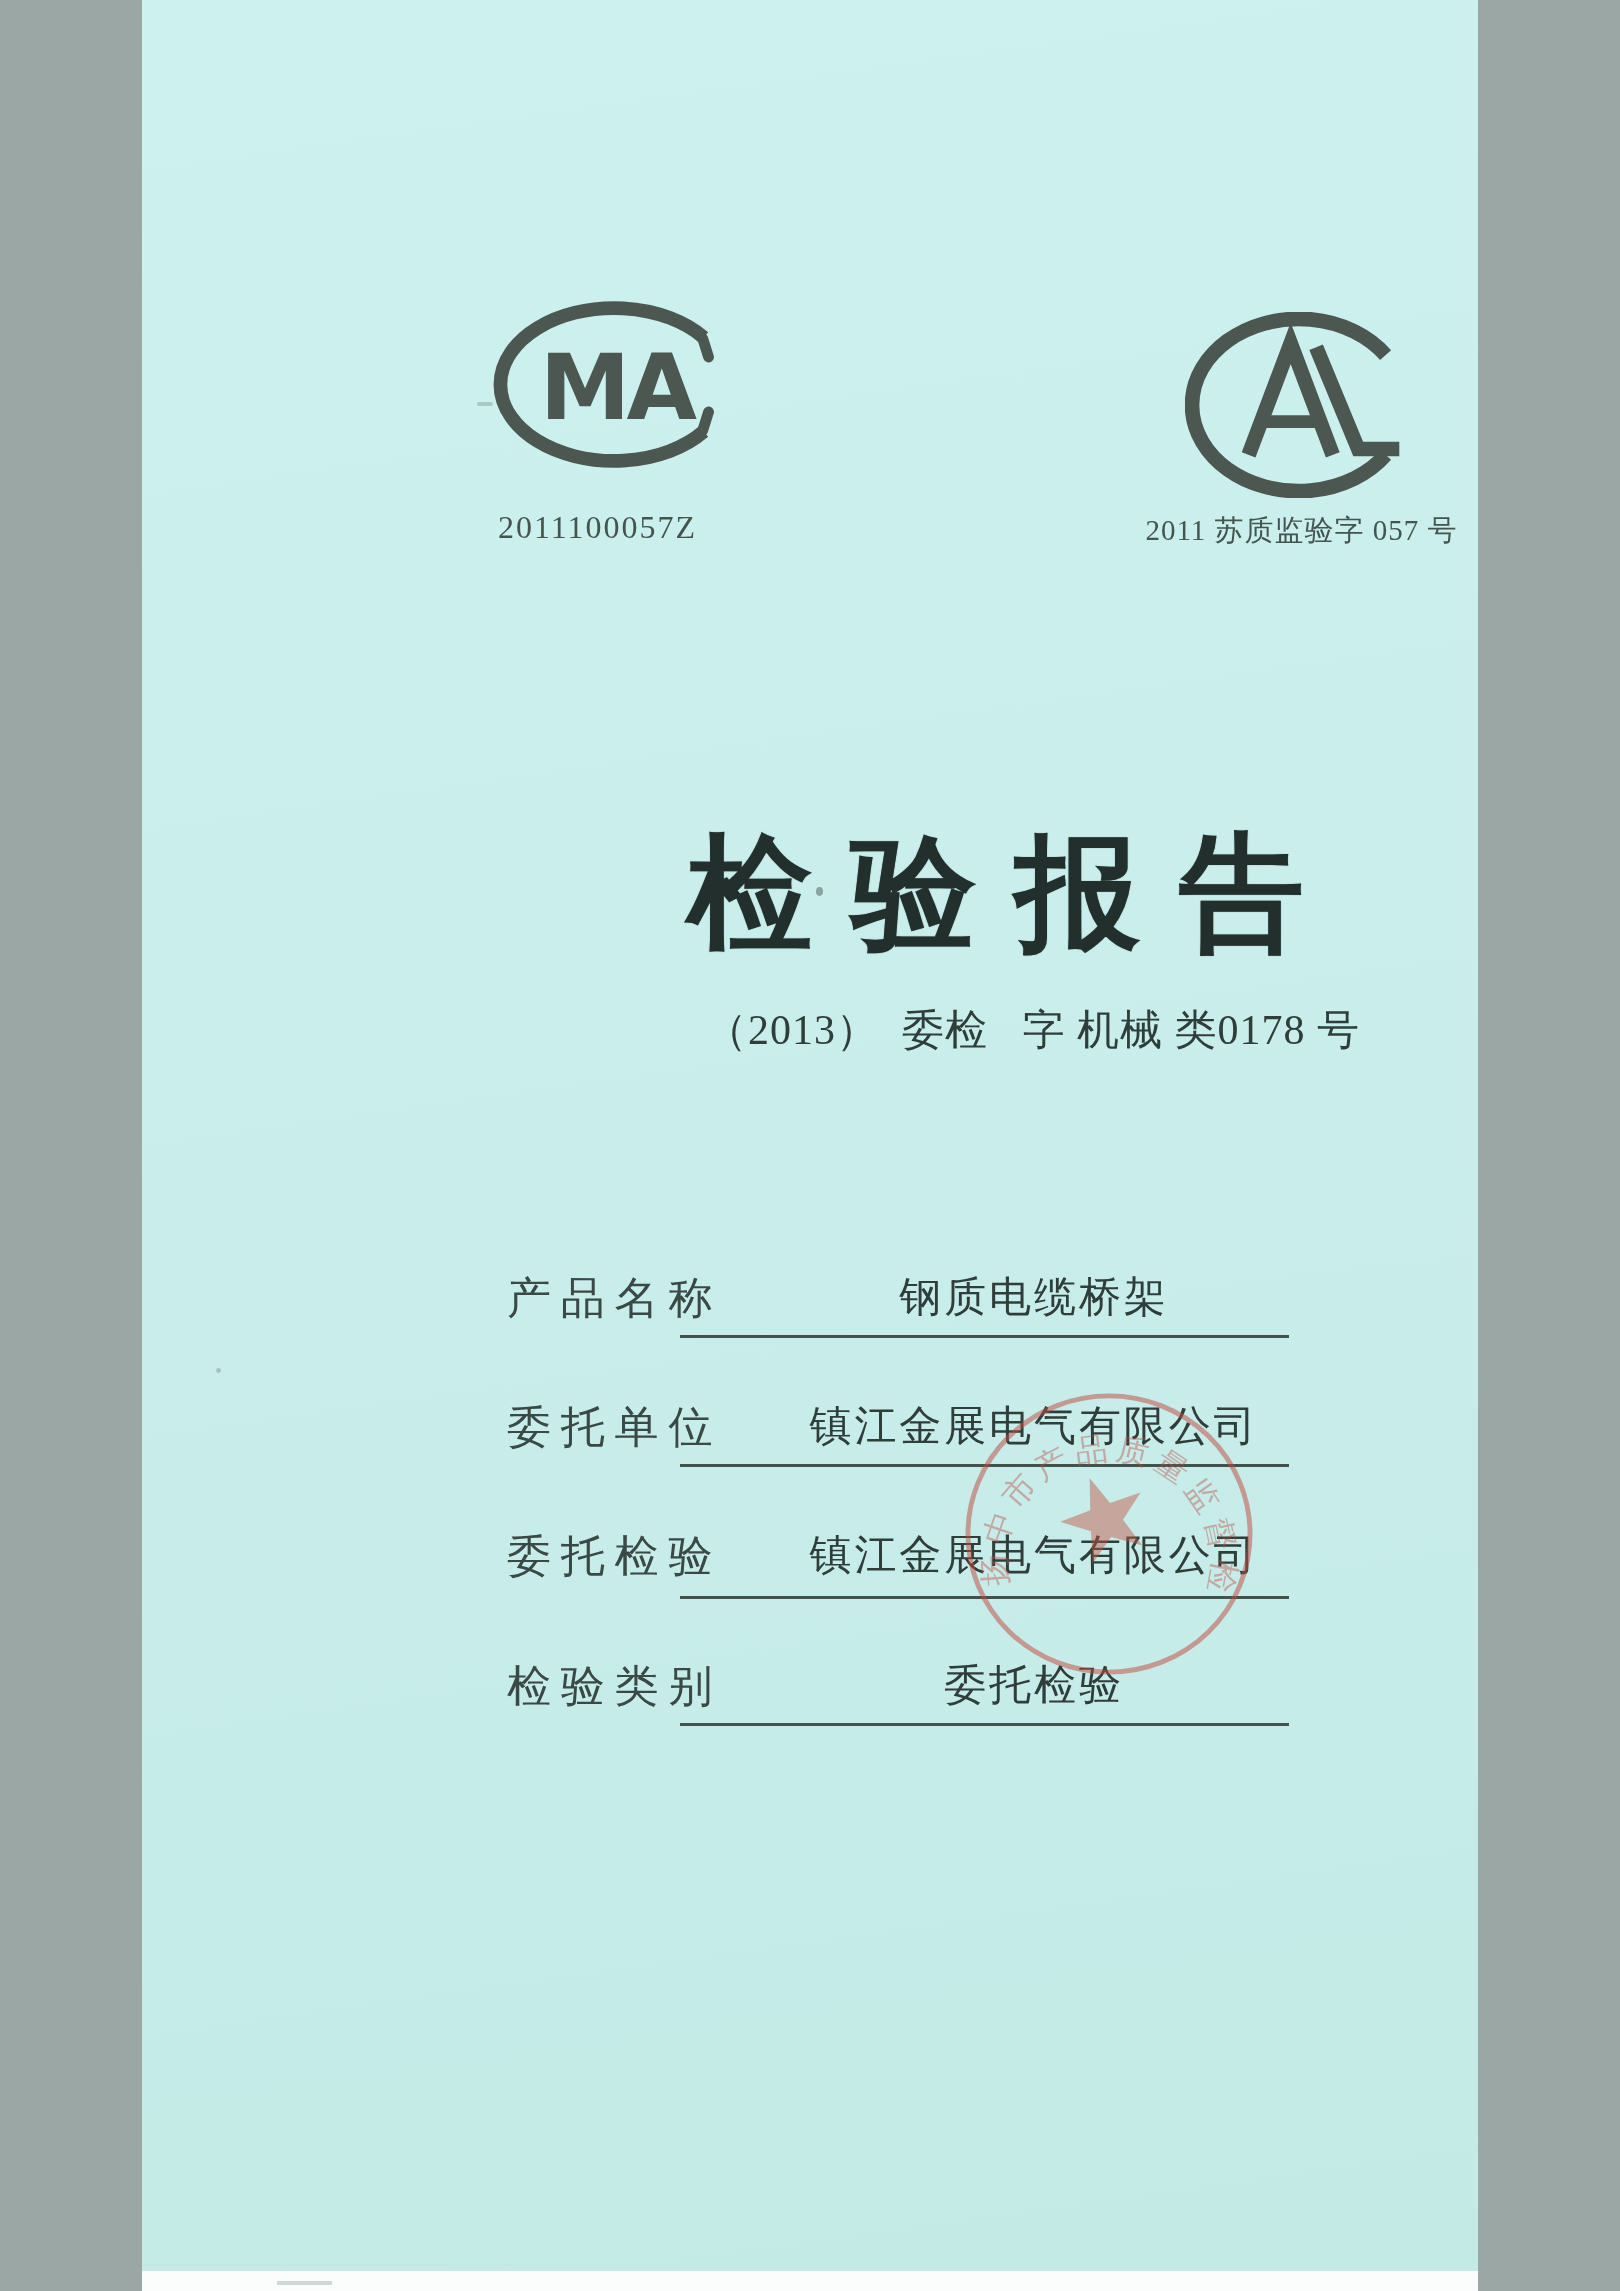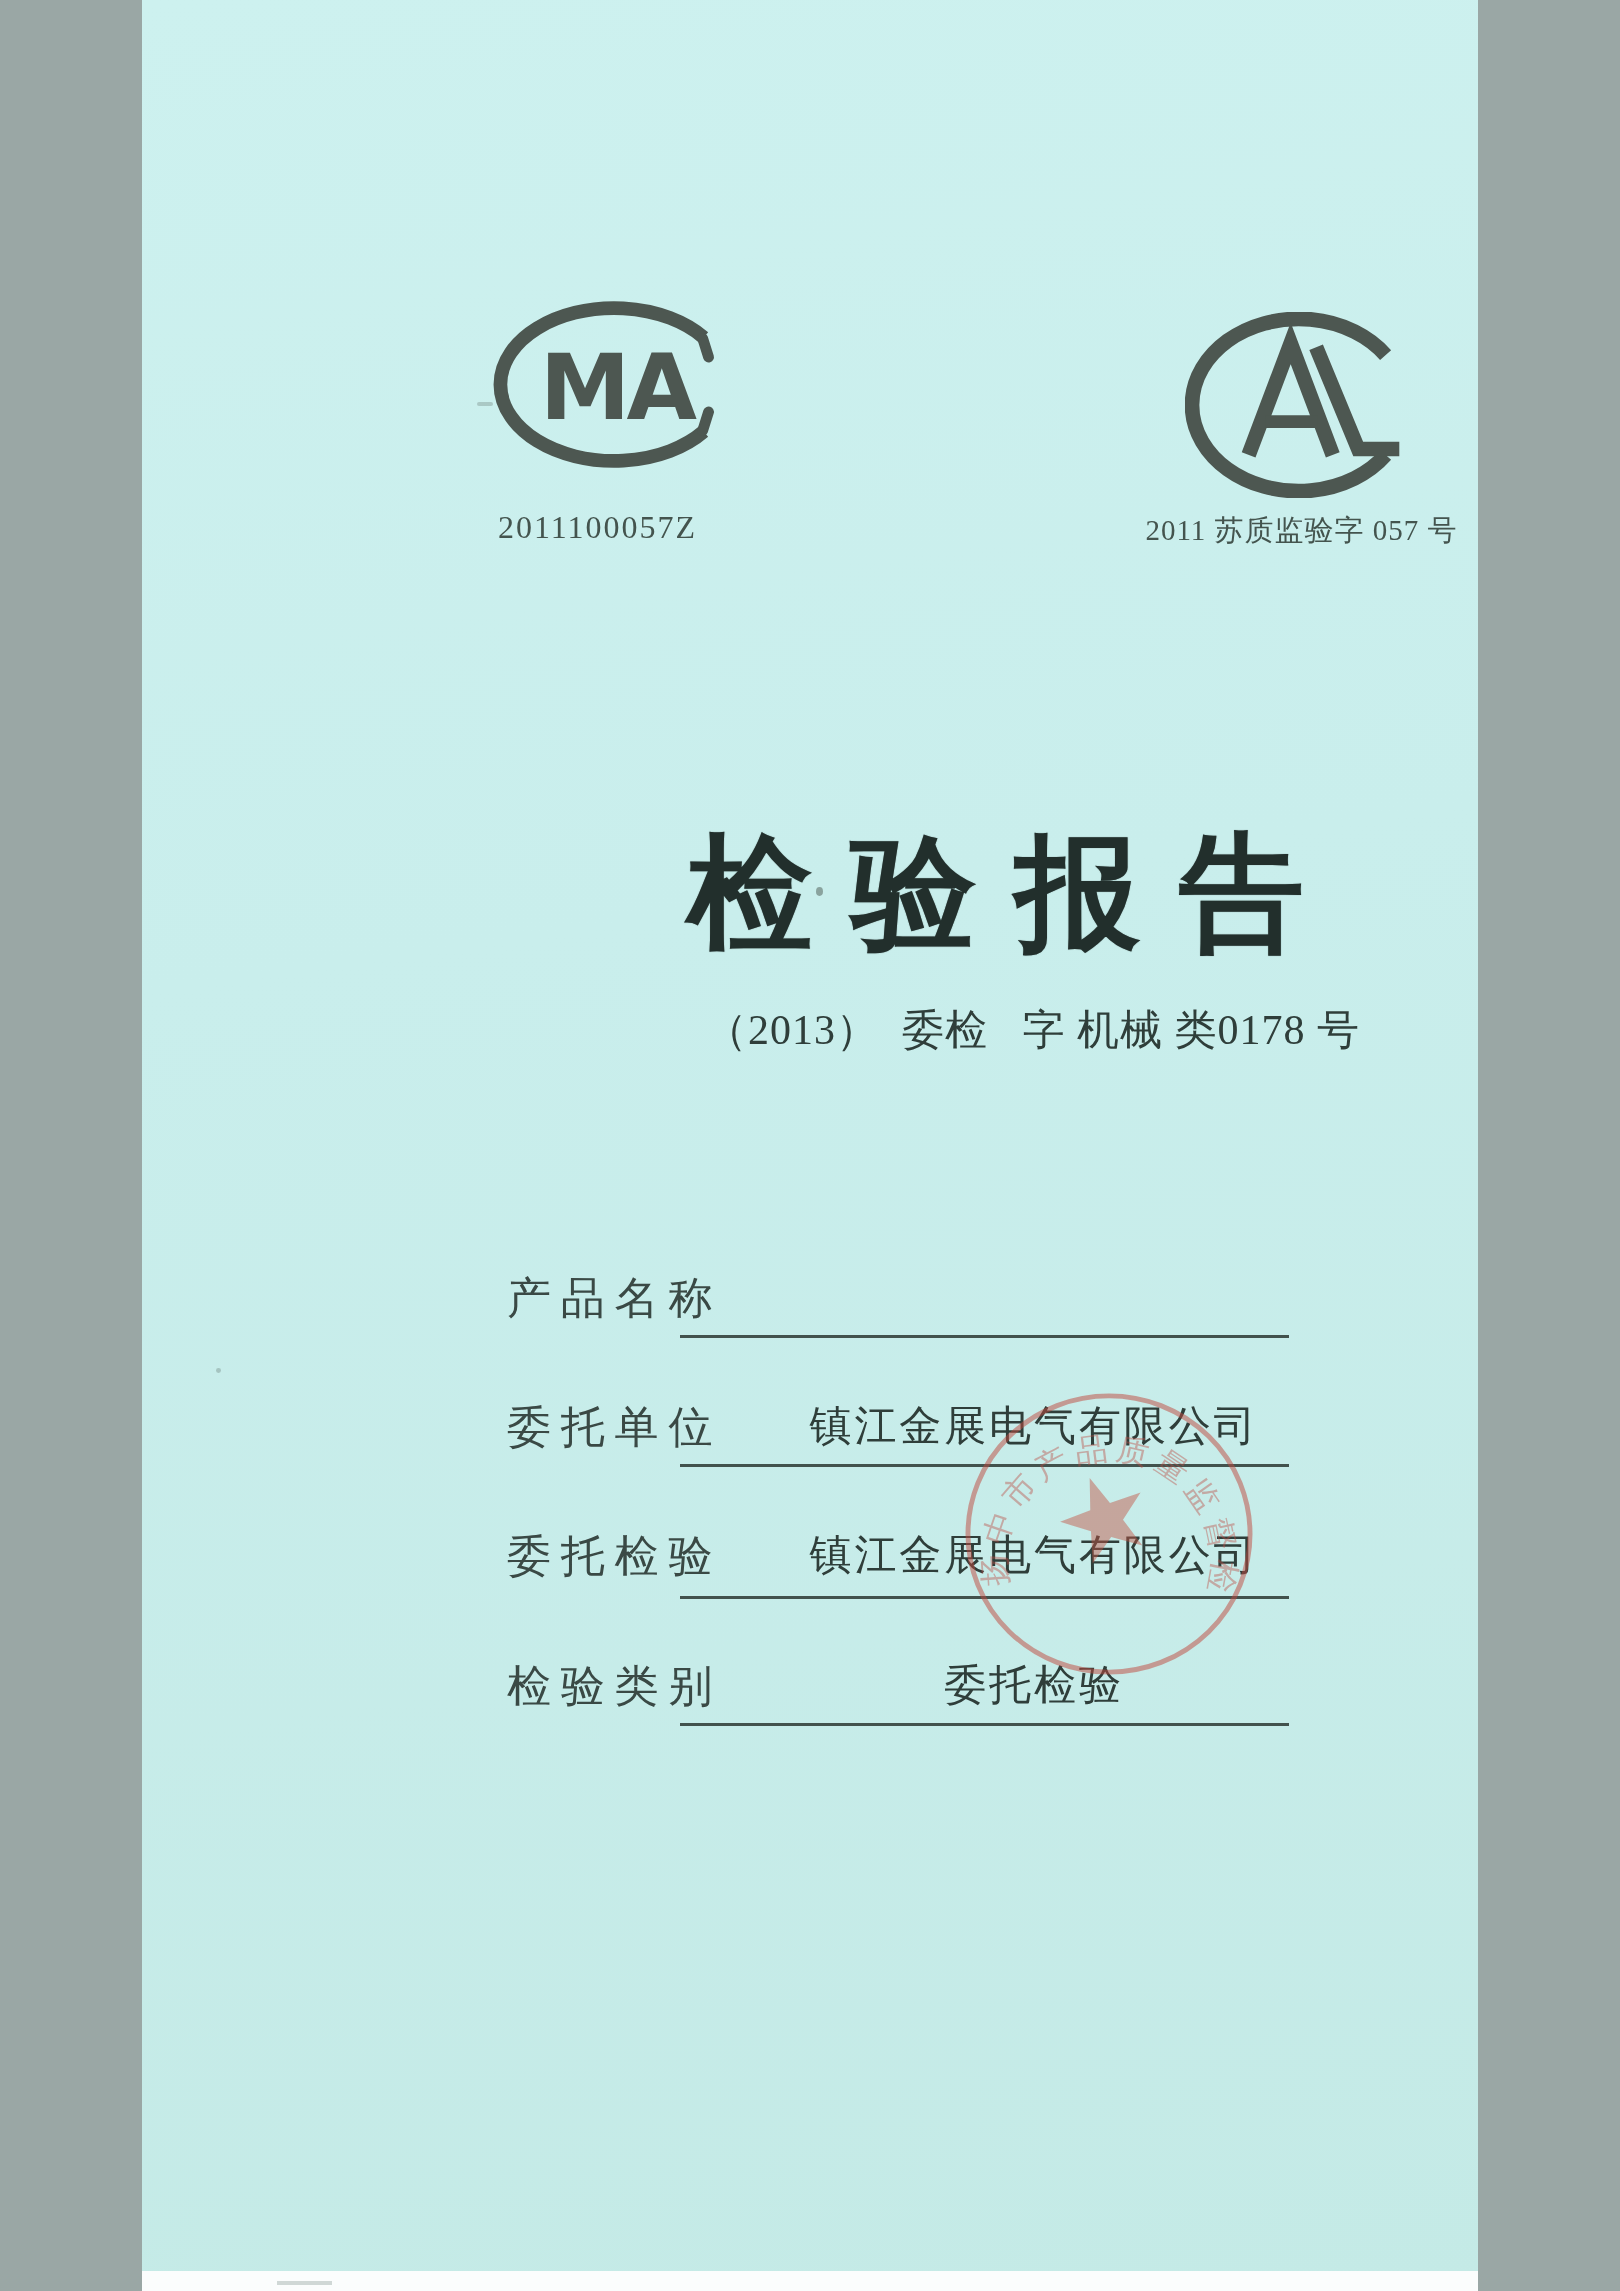--- a/index.html
+++ b/index.html
@@ -97,20 +97,21 @@
     <path d="M 82 112 L 135 112" fill="none" stroke="#4d5751" stroke-width="13"></path>
     <path d="M 134 36 L 177 140 L 219 140" fill="none" stroke="#4d5751" stroke-width="15"></path>
   </svg>
   <span class="visually-hidden">AL</span>
   <div class="mark-number cal-number">2011 苏质监验字 057 号</div>
 
   <div class="report-title">检验报告</div>
   <div class="report-serial">（2013）  委检   字 机械 类0178 号</div>
 
   <div class="field-label r1t">产品名称</div>
+  <div class="field-value r1t">钢质电缆桥架</div>
   <div class="field-line r1l"></div>
 
   <div class="field-label r2t">委托单位</div>
   <div class="field-value r2t">镇江金展电气有限公司</div>
   <div class="field-line r2l"></div>
 
   <div class="field-label r3t">委托检验</div>
   <div class="field-value r3t">镇江金展电气有限公司</div>
   <div class="field-line r3l"></div>
 

